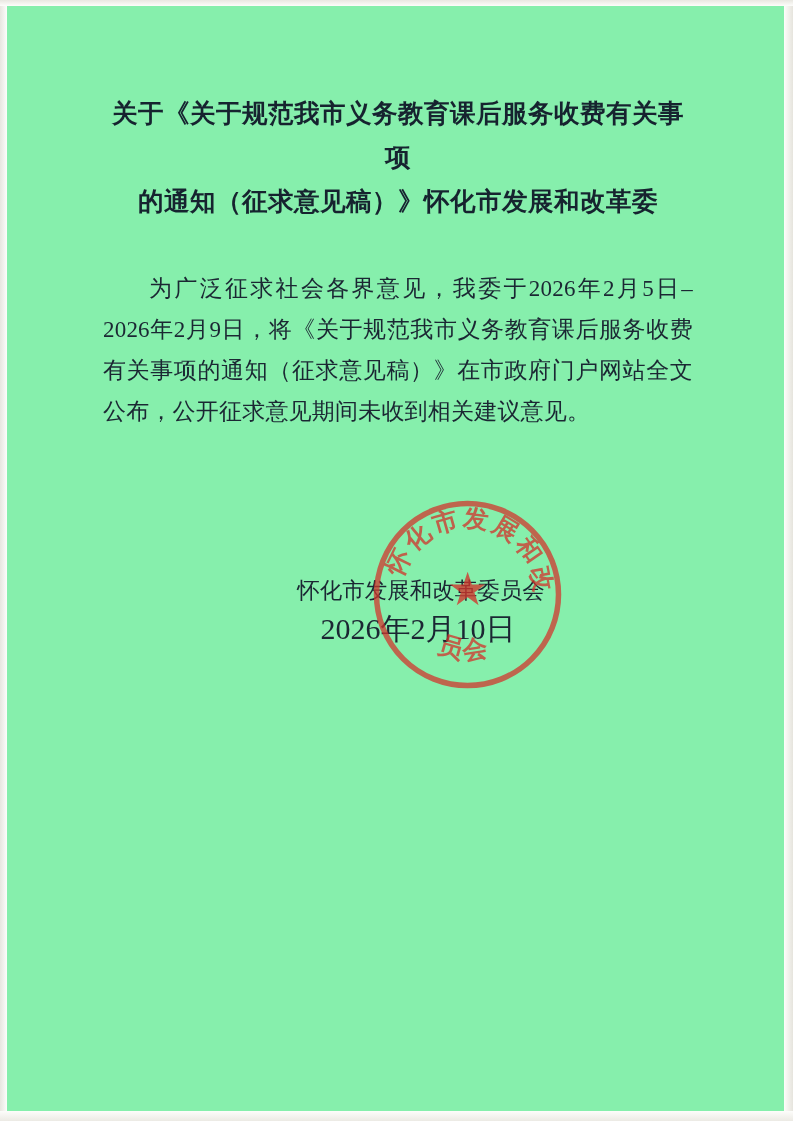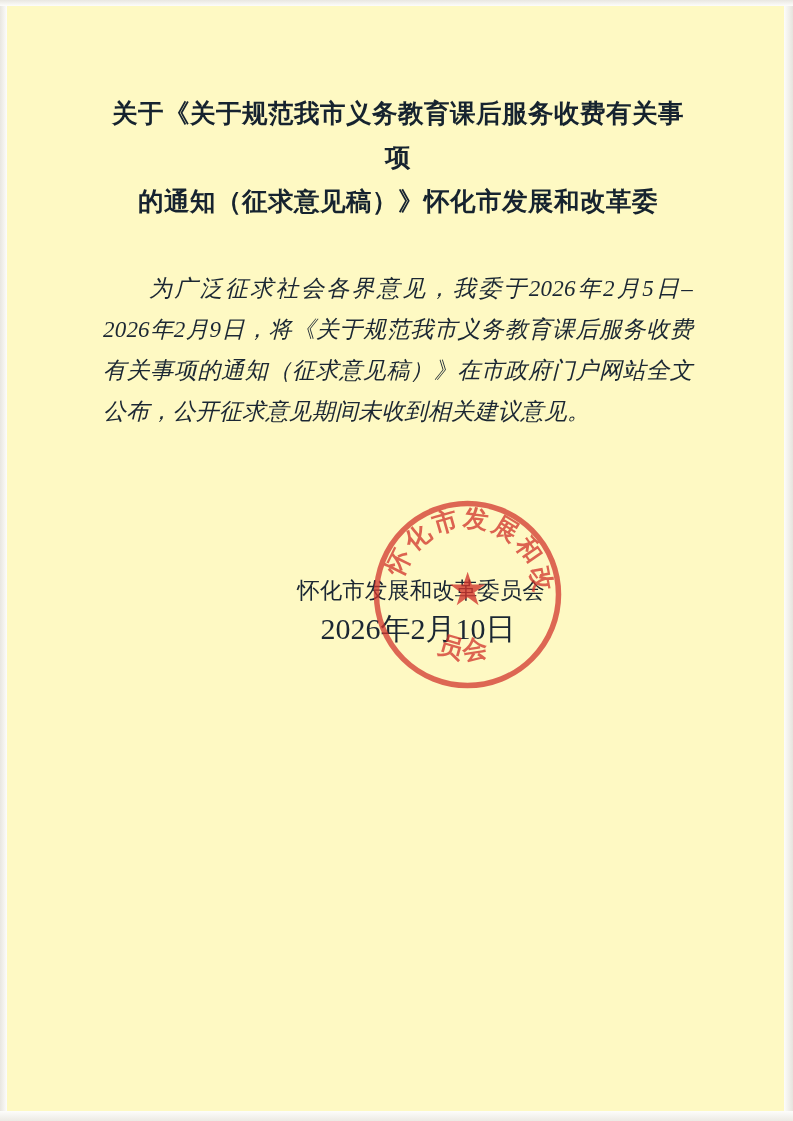--- a/index.html
+++ b/index.html
@@ -10,21 +10,21 @@
     width: 793px;
     height: 1121px;
     background: #ffffff;
     font-family: "Liberation Serif", "DejaVu Serif", serif;
     overflow: hidden;
   }
   .page {
     position: relative;
     width: 793px;
     height: 1121px;
-    background: #fef9c3;
+    background: #86efac;
     box-sizing: border-box;
     overflow: hidden;
   }
   
   .scan-edge-left {
     position: absolute;
     left: 0; top: 0;
     width: 7px; height: 1121px;
     background: linear-gradient(to right, #e8e6e0, #fdfdfb);
   }
@@ -72,21 +72,20 @@
     font-size: 23px;
     line-height: 41px;
     color: #1b2733;
     text-align: justify;
     text-justify: inter-ideograph;
     letter-spacing: 0.2px;
   }
   .body-text p {
     margin: 0;
     text-indent: 2em;
-    font-style: italic;
   }
 
   .signature-block {
     position: absolute;
     left: 0;
     top: 480px;
     width: 590px;
     text-align: center;
   }
   .sig-org {

